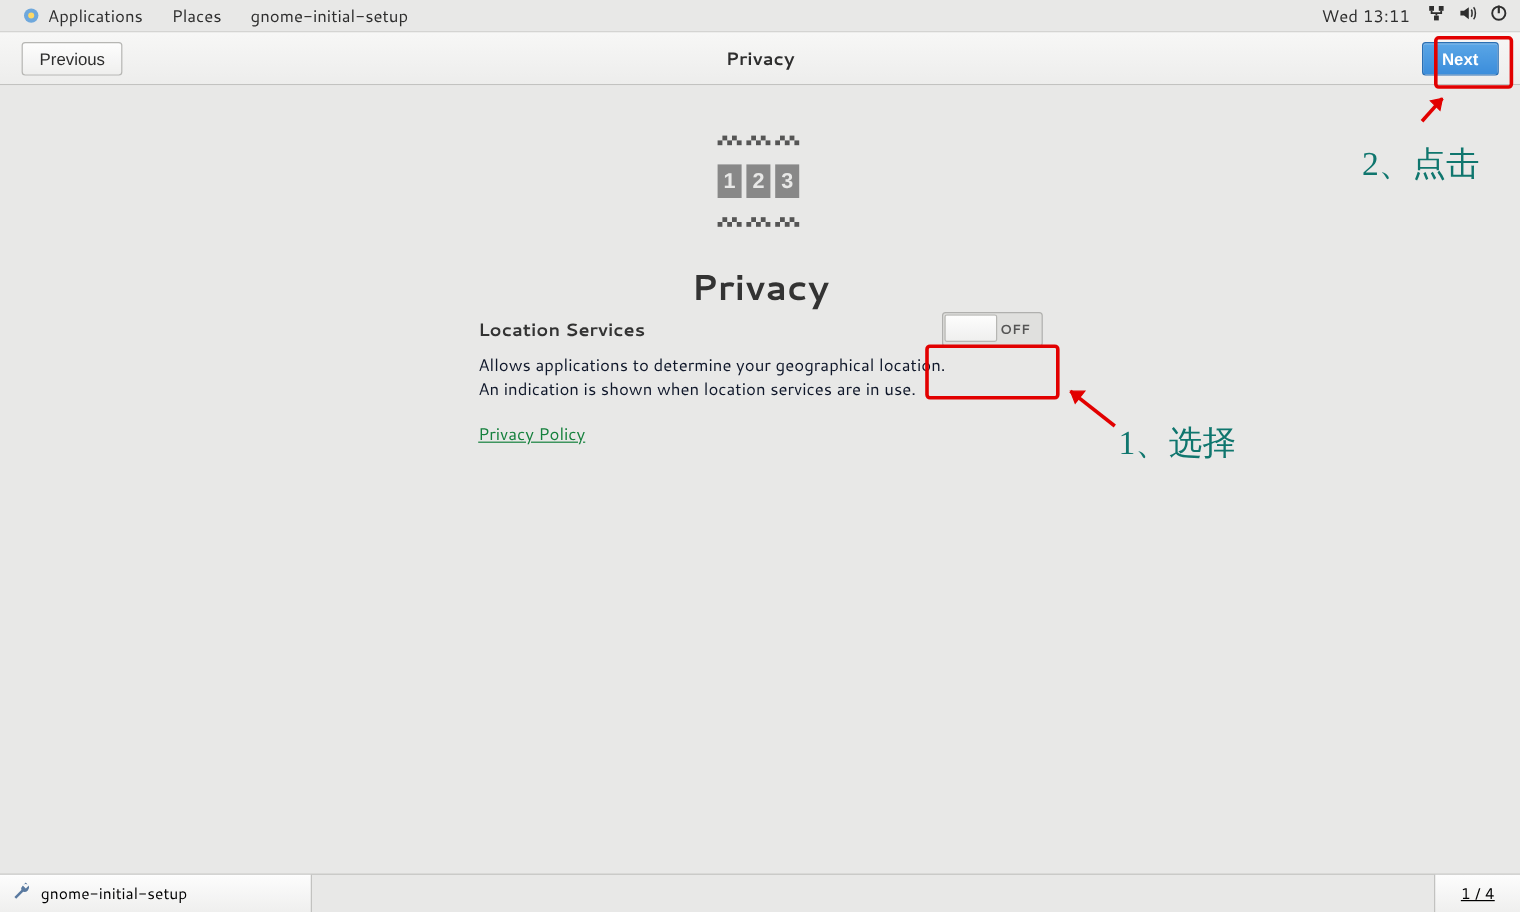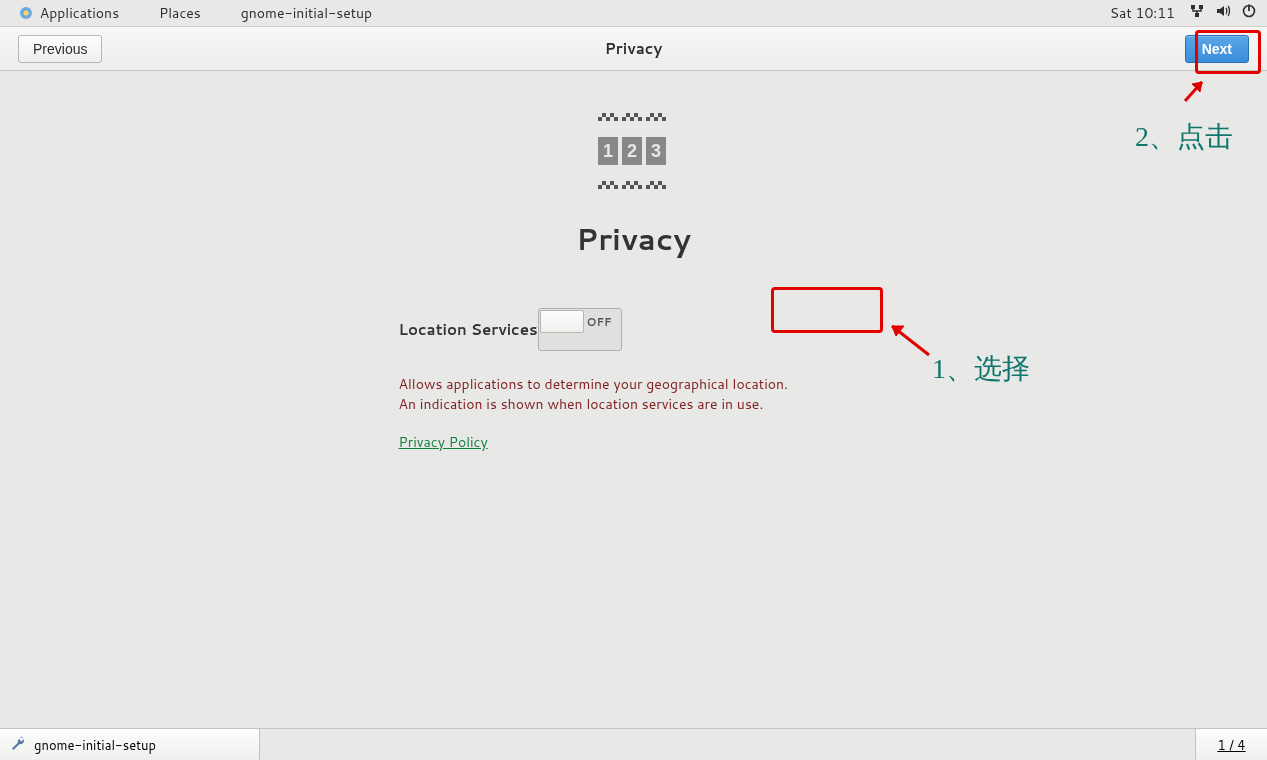--- a/index.html
+++ b/index.html
@@ -7,21 +7,21 @@
 
   
   .top-panel {
     height: 27px;
     background: #e8e8e7;
     border-bottom: 1px solid #cfcfcd;
     display: flex; align-items: center;
     font-size: 14px; color: #2e2e2e;
     padding: 0 6px;
   }
-  .top-panel .menus { display:flex; align-items:center; gap:16px; }
+  .top-panel .menus { display:flex; align-items:center; gap:0; }
   .top-panel .menu-item { padding: 0 12px; line-height:27px; cursor:pointer; }
   .top-panel .logo-icon { width:16px; height:16px; display:inline-block; margin-right:2px; vertical-align:-3px; }
   .top-panel .spacer { flex:1; }
   .top-panel .clock { padding:0 14px; }
   .top-panel .tray { display:flex; align-items:center; gap:10px; padding-right:4px; }
   .top-panel .tray svg { width:16px; height:16px; fill:#2e2e2e; }
 
   
   .header-bar {
     background: linear-gradient(#f7f7f6, #ededec);
@@ -44,29 +44,29 @@
     padding:5px 16px;
     text-align:right;
   }
 
   
   .content { position:absolute; top:71px; bottom:32px; left:0; right:0; background:#e8e8e7; }
   .center-col { width:470px; margin: 40px auto 0; text-align:left; }
   .big-logo { width:80px; height:80px; display:block; margin: 0 auto; }
   .page-heading { text-align:center; font-size:30px; font-weight:600; color:#333; margin-top:26px; }
 
-  .setting-row { display:flex; align-items:center; margin-top:48px; }
+  .setting-row { display:flex; align-items:center; justify-content:space-between; }
   .setting-label { font-weight:bold; font-size:15px; color:#333; }
 
   
-  .toggle { width:84px; height:43px; border:1px solid #b0b0ae; border-radius:3px; background:#e0e0de; position:relative; cursor:pointer; }
+  .toggle { width:84px; height:29px; border:1px solid #b0b0ae; border-radius:3px; background:#e0e0de; position:relative; cursor:pointer; }
   .toggle-knob { position:absolute; top:1px; left:1px; width:44px; height:23px; background:linear-gradient(#fdfdfd,#efefee); border:1px solid #b6b6b3; border-radius:2px; }
   .toggle-text { position:absolute; right:9px; top:0; line-height:27px; font-size:11px; font-weight:bold; color:#555; }
 
-  .setting-desc { font-size:14px; color:#7f1d1d; margin-top:24px; line-height:1.4; max-width:410px; }
+  .setting-desc { font-size:14px; color:#0f172a; margin-top:6px; line-height:1.4; max-width:410px; }
   .policy-link { display:inline-block; margin-top:18px; font-size:14px; color:#15803d; text-decoration:underline; cursor:pointer; }
 
   .footnote { position:absolute; bottom:22px; left:0; right:0; text-align:center; color:#888; font-size:14px; }
 
   
   .taskbar {
     position:absolute; bottom:0; left:0; right:0; height:32px;
     background:#e8e8e7; border-top:1px solid #c2c2c0;
     display:flex; align-items:stretch; font-size:13px;
   }
@@ -96,21 +96,21 @@
             <circle cx="8" cy="8" r="6" fill="#6fa8dc"></circle>
             <circle cx="8" cy="8" r="2.5" fill="#ffd966"></circle>
           </svg>
       </span>
       <span>Applications</span>
     </span>
     <span class="menu-item">Places</span>
     <span class="menu-item">gnome-initial-setup</span>
   </div>
   <div class="spacer"></div>
-  <div class="clock">Sat 10:11</div>
+  <div class="clock">Wed 13:11</div>
   <div class="tray">
     <span><svg viewBox="0 0 16 16">
           <rect x="2" y="2" width="4" height="4"></rect>
           <rect x="10" y="2" width="4" height="4"></rect>
           <rect x="6" y="10" width="4" height="4"></rect>
           <path d="M4 6v2h8V6M8 8v2" stroke="#2e2e2e" stroke-width="1.5" fill="none"></path>
         </svg></span>
     <span><svg viewBox="0 0 16 16">
           <path d="M2 6v4h3l4 3V3L5 6z"></path>
           <path d="M11 5c1 1 1 5 0 6M13 3c2 2 2 8 0 10" stroke="#2e2e2e" stroke-width="1.3" fill="none"></path>

